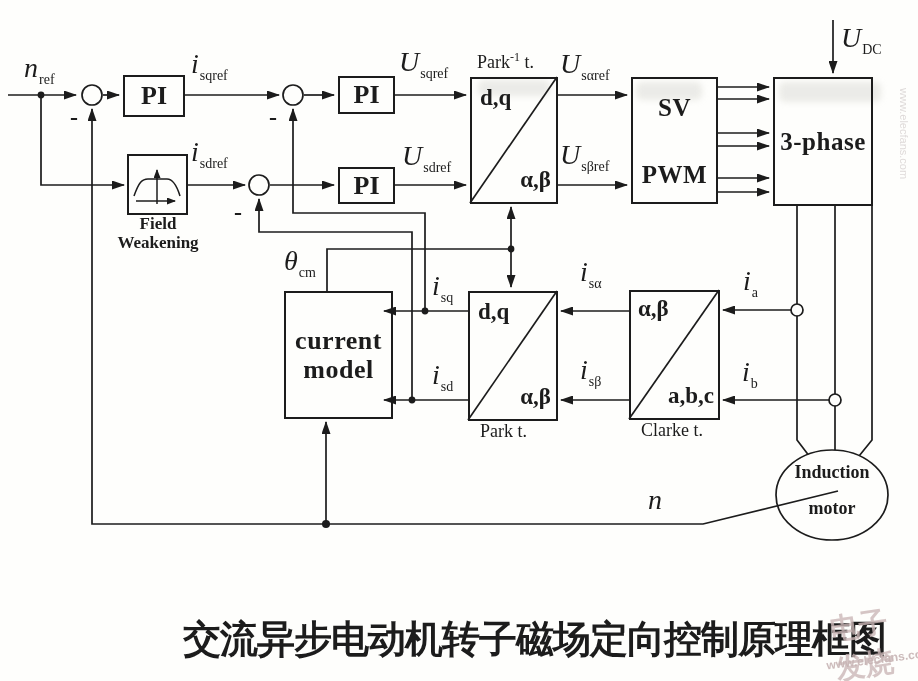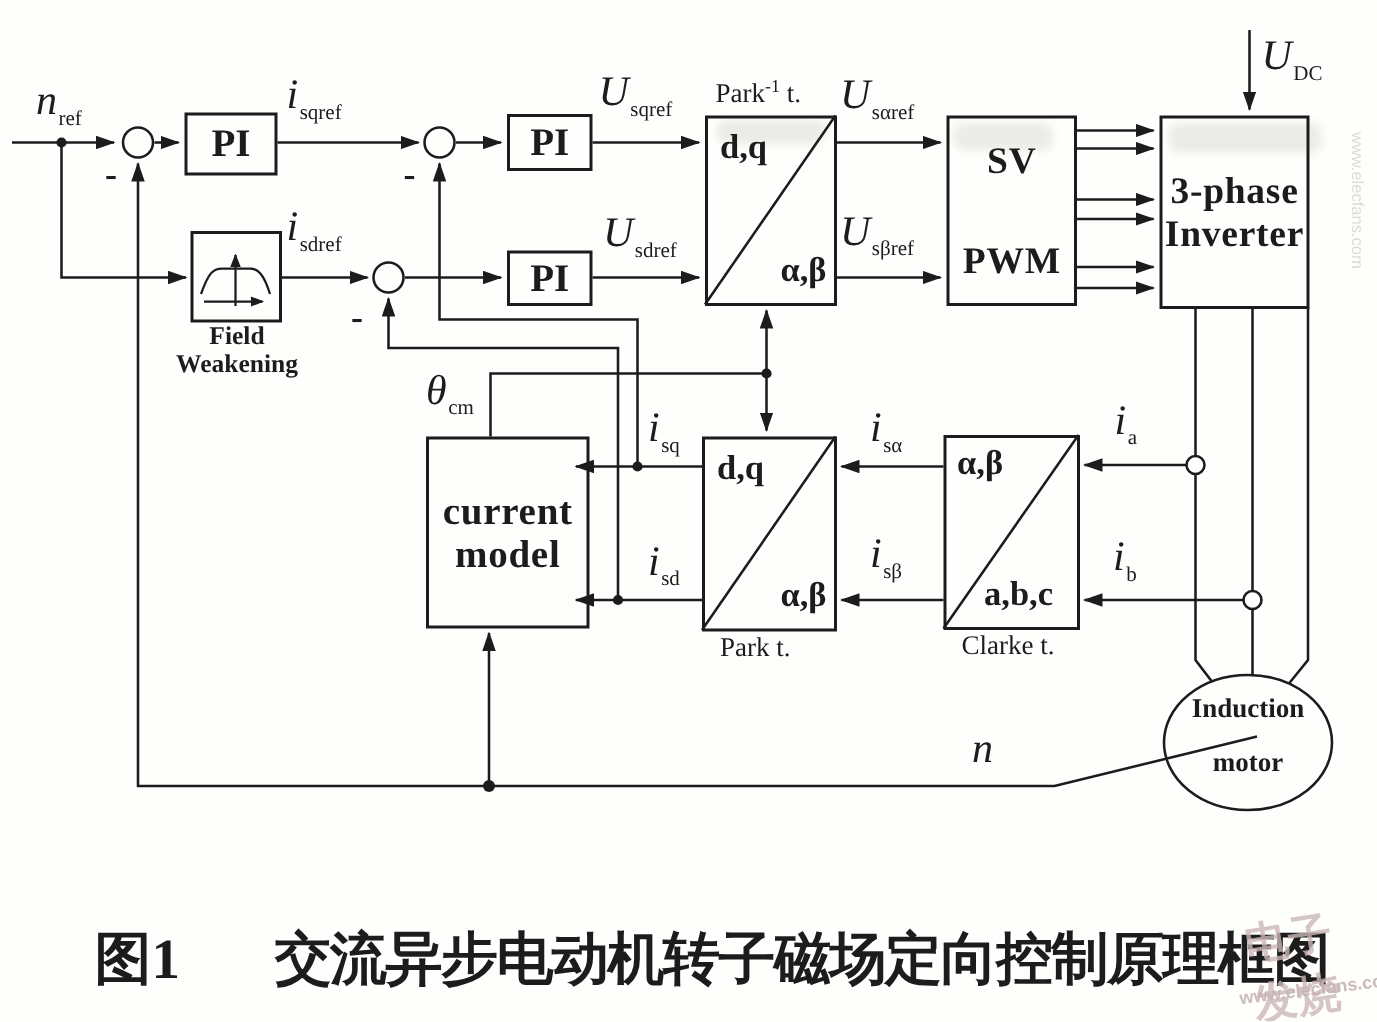--- a/index.html
+++ b/index.html
@@ -163,66 +163,64 @@
     <span>t.</span>
   </div>
 
   <div class="blk" style="left:631px;top:77px;width:87px;height:127px;gap:38px;">
     <span class="bl">SV</span>
     <span class="bl">PWM</span>
   </div>
 
   <div class="blk" style="left:773px;top:77px;width:100px;height:129px;">
     <span class="bl">3-phase</span>
-    <span class="bl">Inverter</span>
   </div>
 
   <div class="blk" style="left:284px;top:291px;width:109px;height:128px;">
     <span class="bl" style="font-size:26px;">current</span>
     <span class="bl" style="font-size:26px;">model</span>
   </div>
 
   <div class="blk" style="left:468px;top:291px;width:90px;height:130px;">
     <span class="corner" style="left:8px;top:6px;">d,q</span>
     <span class="corner" style="right:5px;bottom:9px;">α,β</span>
   </div>
   <div class="blklabel" style="left:480px;top:421px;">Park t.</div>
 
   <div class="blk" style="left:629px;top:290px;width:91px;height:130px;">
     <span class="corner" style="left:7px;top:4px;">α,β</span>
-    <span class="corner" style="right:16px;bottom:9px;">a,b,c</span>
+    <span class="corner" style="right:4px;bottom:9px;">a,b,c</span>
   </div>
   <div class="blklabel" style="left:641px;top:420px;">Clarke t.</div>
 
   <div class="motor-text" style="left:777px;top:462px;width:110px;">
     <div>Induction</div>
     <div style="margin-top:15px;">motor</div>
   </div>
 
   <div class="sig" style="left:24px;top:52px;"><span class="m">n</span><span class="s">ref</span></div>
   <div class="sig" style="left:191px;top:48px;"><span class="m">i</span><span class="s">sqref</span></div>
   <div class="sig" style="left:191px;top:136px;"><span class="m">i</span><span class="s">sdref</span></div>
   <div class="sig" style="left:399px;top:46px;"><span class="m">U</span><span class="s">sqref</span></div>
   <div class="sig" style="left:402px;top:140px;"><span class="m">U</span><span class="s">sdref</span></div>
   <div class="sig" style="left:560px;top:48px;"><span class="m">U</span><span class="s">sαref</span></div>
   <div class="sig" style="left:560px;top:139px;"><span class="m">U</span><span class="s">sβref</span></div>
   <div class="sig" style="left:841px;top:22px;"><span class="m">U</span><span class="s">DC</span></div>
   <div class="sig" style="left:284px;top:245px;"><span class="m">θ</span><span class="s">cm</span></div>
   <div class="sig" style="left:432px;top:270px;"><span class="m">i</span><span class="s">sq</span></div>
   <div class="sig" style="left:432px;top:359px;"><span class="m">i</span><span class="s">sd</span></div>
-  <div class="sig" style="left:580px;top:270px;text-align:center;"><span class="m">i</span><span class="s">sα</span></div>
+  <div class="sig" style="left:580px;top:256px;text-align:center;"><span class="m">i</span><span class="s">sα</span></div>
   <div class="sig" style="left:580px;top:354px;"><span class="m">i</span><span class="s">sβ</span></div>
   <div class="sig" style="left:743px;top:265px;"><span class="m">i</span><span class="s">a</span></div>
   <div class="sig" style="left:742px;top:356px;"><span class="m">i</span><span class="s">b</span></div>
   <div class="sig" style="left:648px;top:484px;"><span class="m">n</span><span class="s"></span></div>
 
   <div class="minus" style="left:70px;top:112px;">-</div>
   <div class="minus" style="left:269px;top:112px;">-</div>
   <div class="minus" style="left:234px;top:207px;">-</div>
 
-  <div class="caption" style="left:63px;top:614px;">图1</div>
   <div class="caption cap-main" style="left:183px;top:614px;">交流异步电动机转子磁场定向控制原理框图</div>
 
   <div class="wm-br" style="left:836px;top:604px;font-size:29px;color:rgba(202,182,182,.8);">电子发烧友</div>
   <div class="wm-url" style="left:826px;top:652px;font-size:12px;color:rgba(198,180,180,.9);">www.elecfans.com</div>
   <div class="wm-side" style="left:898px;top:88px;color:#b8aeae;">www.elecfans.com</div>
 
 </div>
 
 </body></html>

